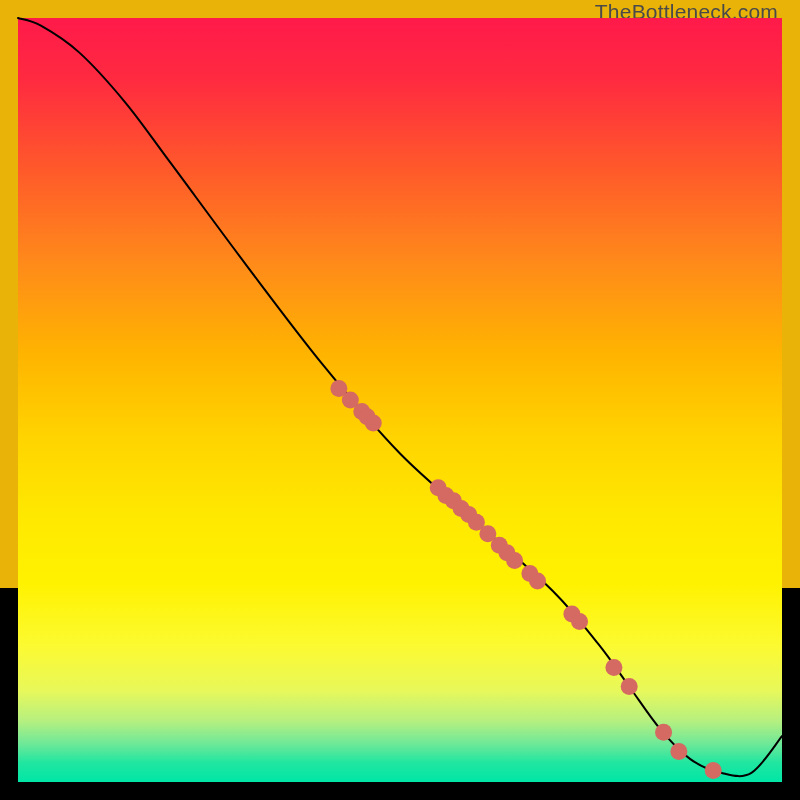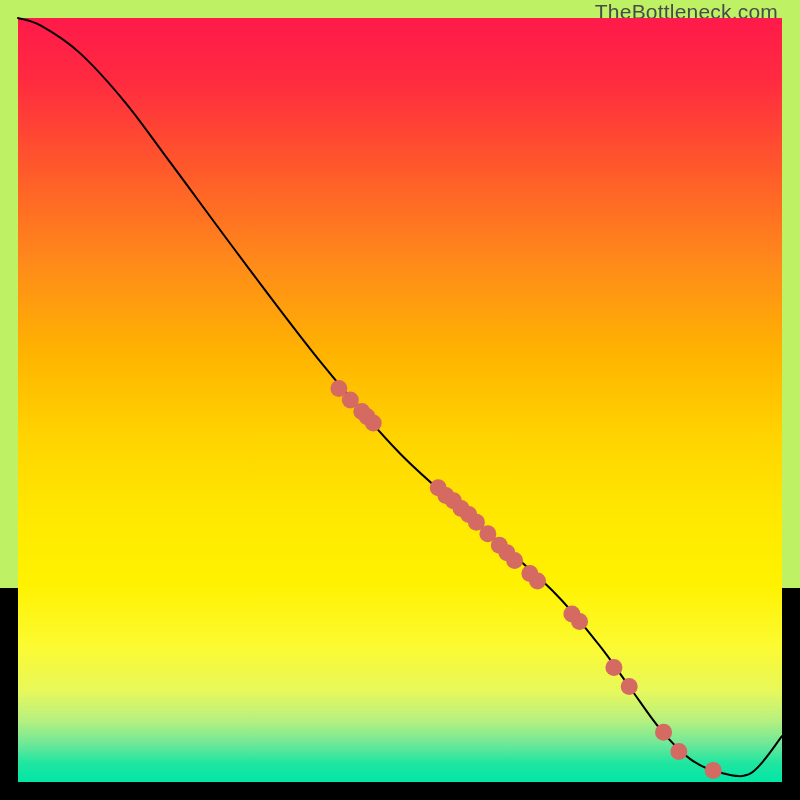--- a/index.html
+++ b/index.html
@@ -8,21 +8,21 @@
     width: 800px;
     height: 800px;
     overflow: hidden;
     background: #000;
     font-family: Arial, Helvetica, sans-serif;
   }
   .frame {
     position: relative;
     width: 800px;
     height: 588px;
-    background: #bef264;
+    background: #eab308;
   }
   .plot {
     position: absolute;
     left: 18px;
     top: 18px;
     width: 764px;
     height: 764px;
     
   }
   .gradient {

